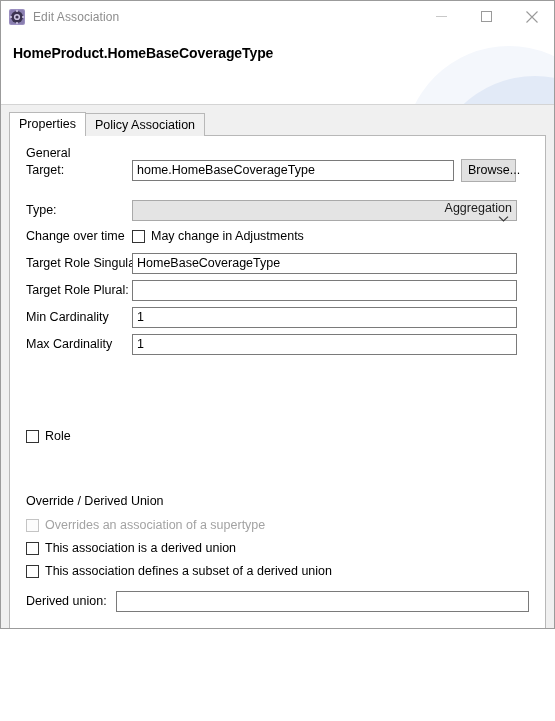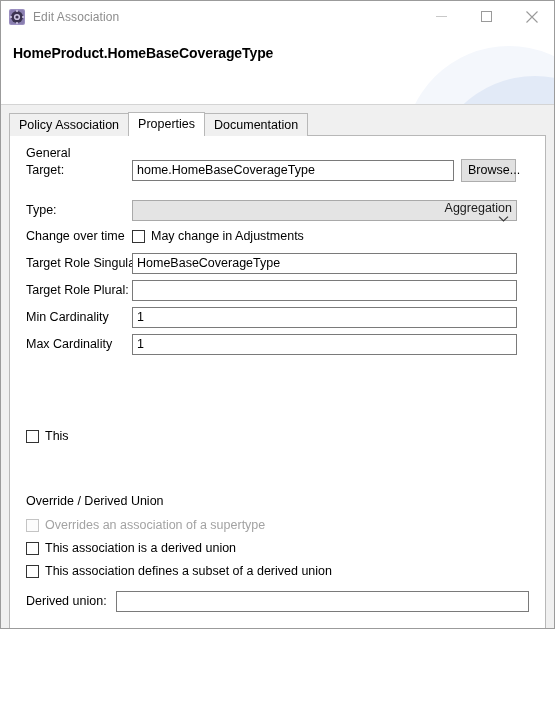--- a/index.html
+++ b/index.html
@@ -327,23 +327,22 @@
     <div class="banner-arc1"></div>
     <div class="banner-arc2"></div>
     <div class="banner-title">HomeProduct.HomeBaseCoverageType</div>
     <div class="banner-sep"></div>
   </div>
 
   <div class="dialog-body">
     <div class="tabfolder">
 
       <div class="tabstrip">
+        <div class="tab active">Properties</div>
         <div class="tab">Policy Association</div>
-        <div class="tab active">Properties</div>
-        <div class="tab">Documentation</div>
       </div>
 
       <div class="tabpane">
         <div class="form">
 
           <div class="grp-label" style="left:16px; top:10px;">General</div>
 
           <div class="row" style="top:23px;">
             <div class="lbl">Target:</div>
             <input class="txt" type="text" style="width: 322px;" value="home.HomeBaseCoverageType">
@@ -385,21 +384,21 @@
             <input class="txt" type="text" style="width: 385px;" value="1">
           </div>
 
           <div class="row" style="top:197px;">
             <div class="lbl">Max Cardinality</div>
             <input class="txt" type="text" style="width: 385px;" value="1">
           </div>
 
           <div class="chkrow" style="left:16px; top:293px;">
             <span class="chk"></span>
-            <span>This</span>
+            <span>Role</span>
           </div>
 
           <div class="grp-label" style="left:16px; top:358px;">Override / Derived Union</div>
 
           <div class="chkrow disabled" style="left:16px; top:382px;">
             <span class="chk"></span>
             <span>Overrides an association of a supertype</span>
           </div>
 
           <div class="chkrow" style="left:16px; top:405px;">

